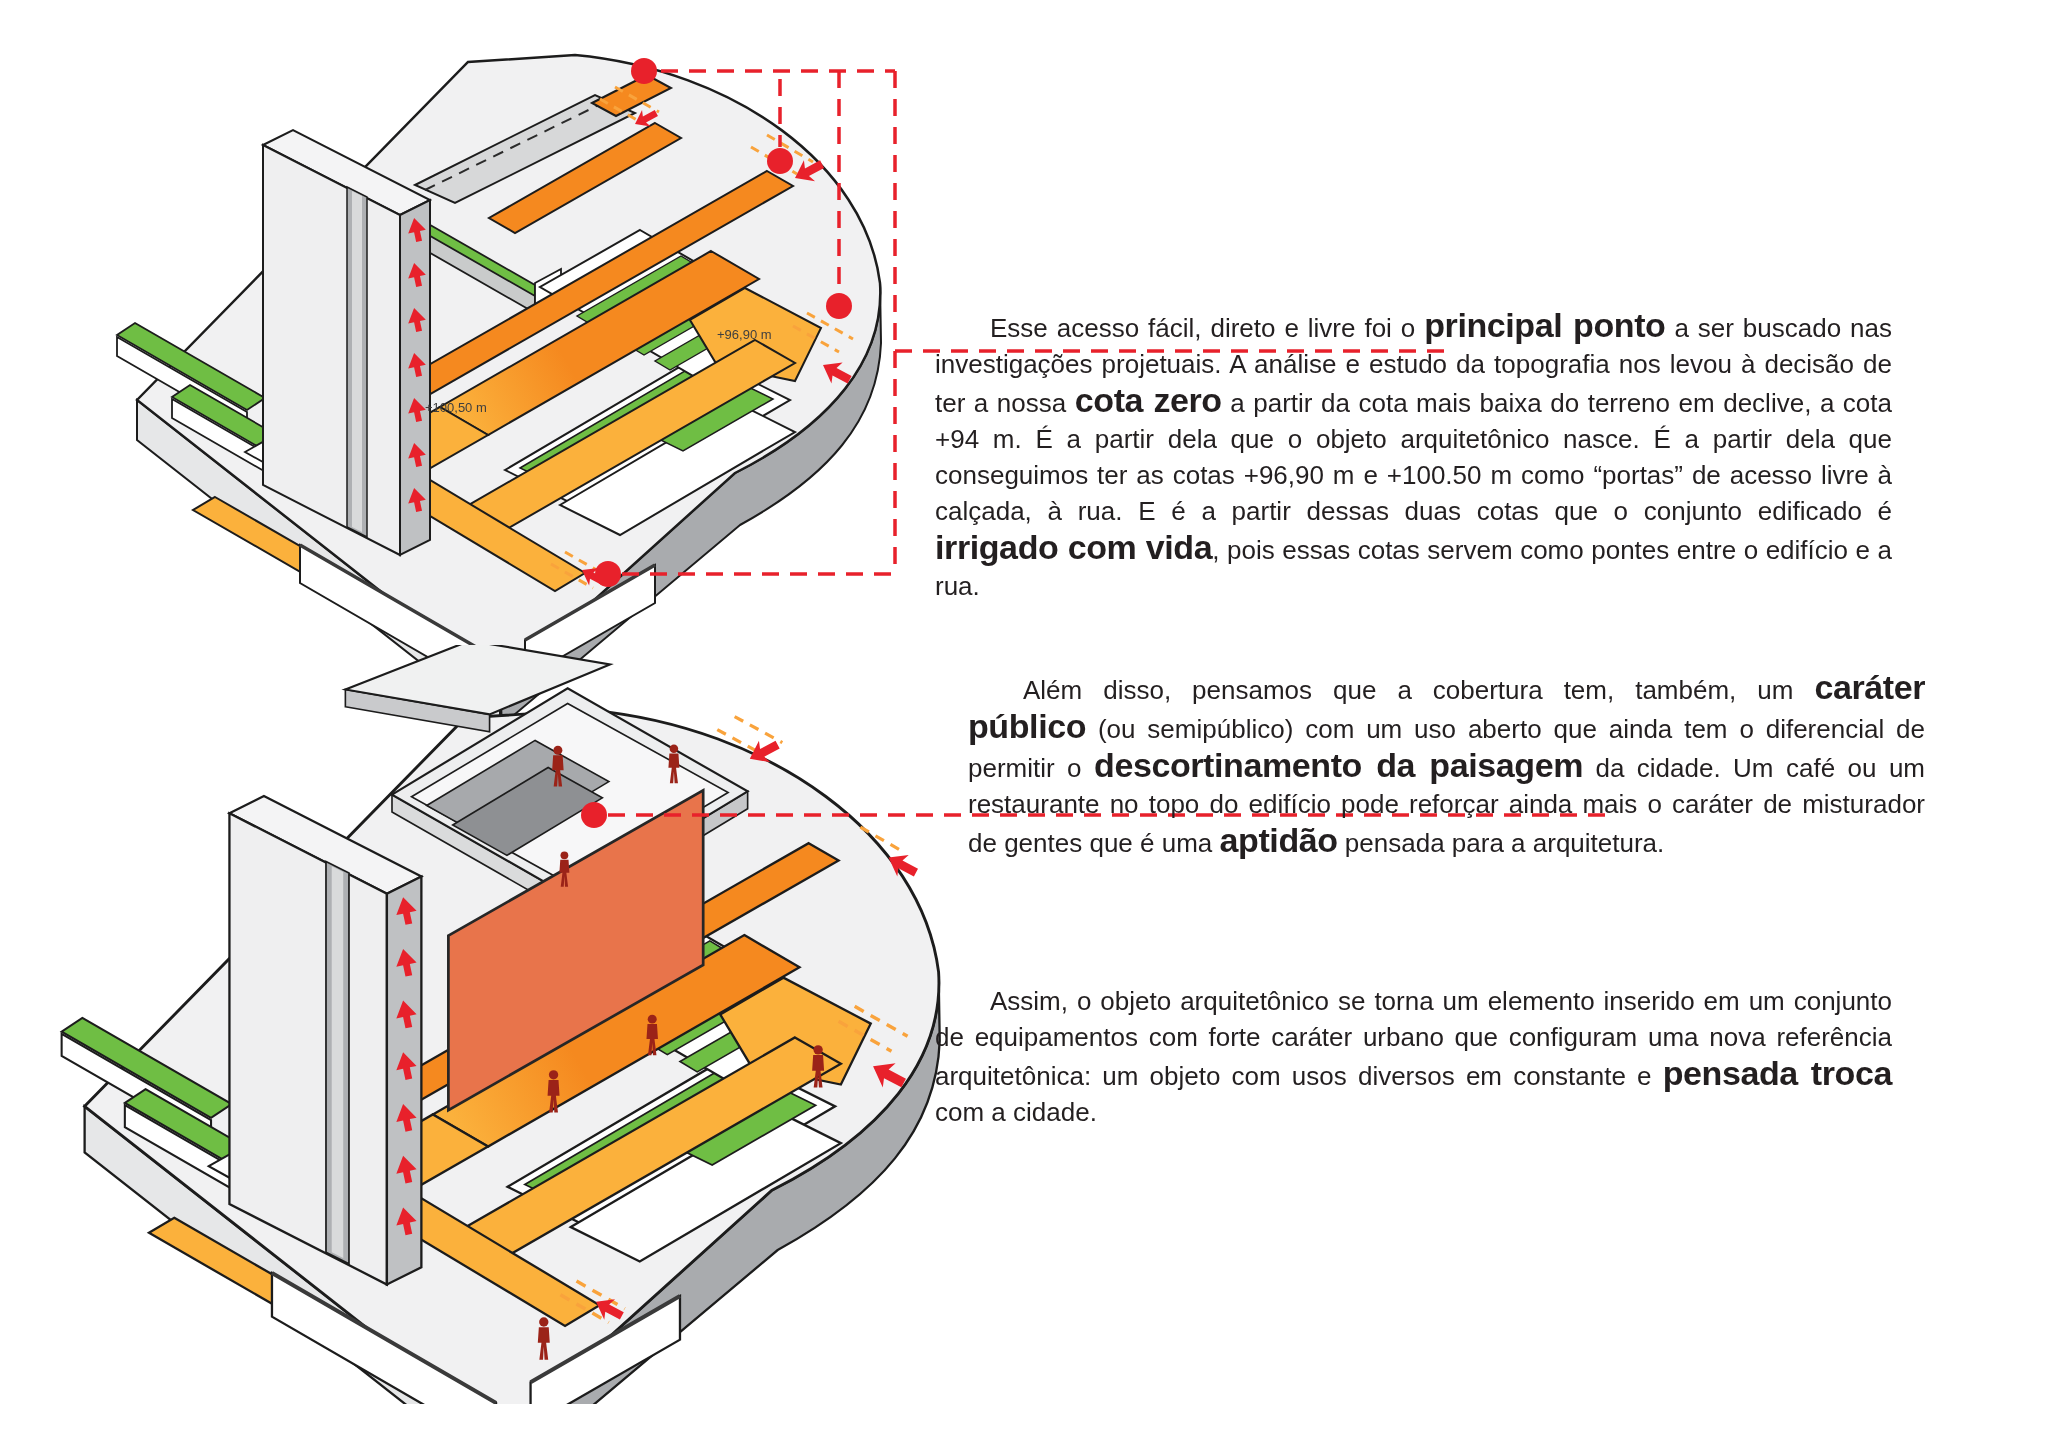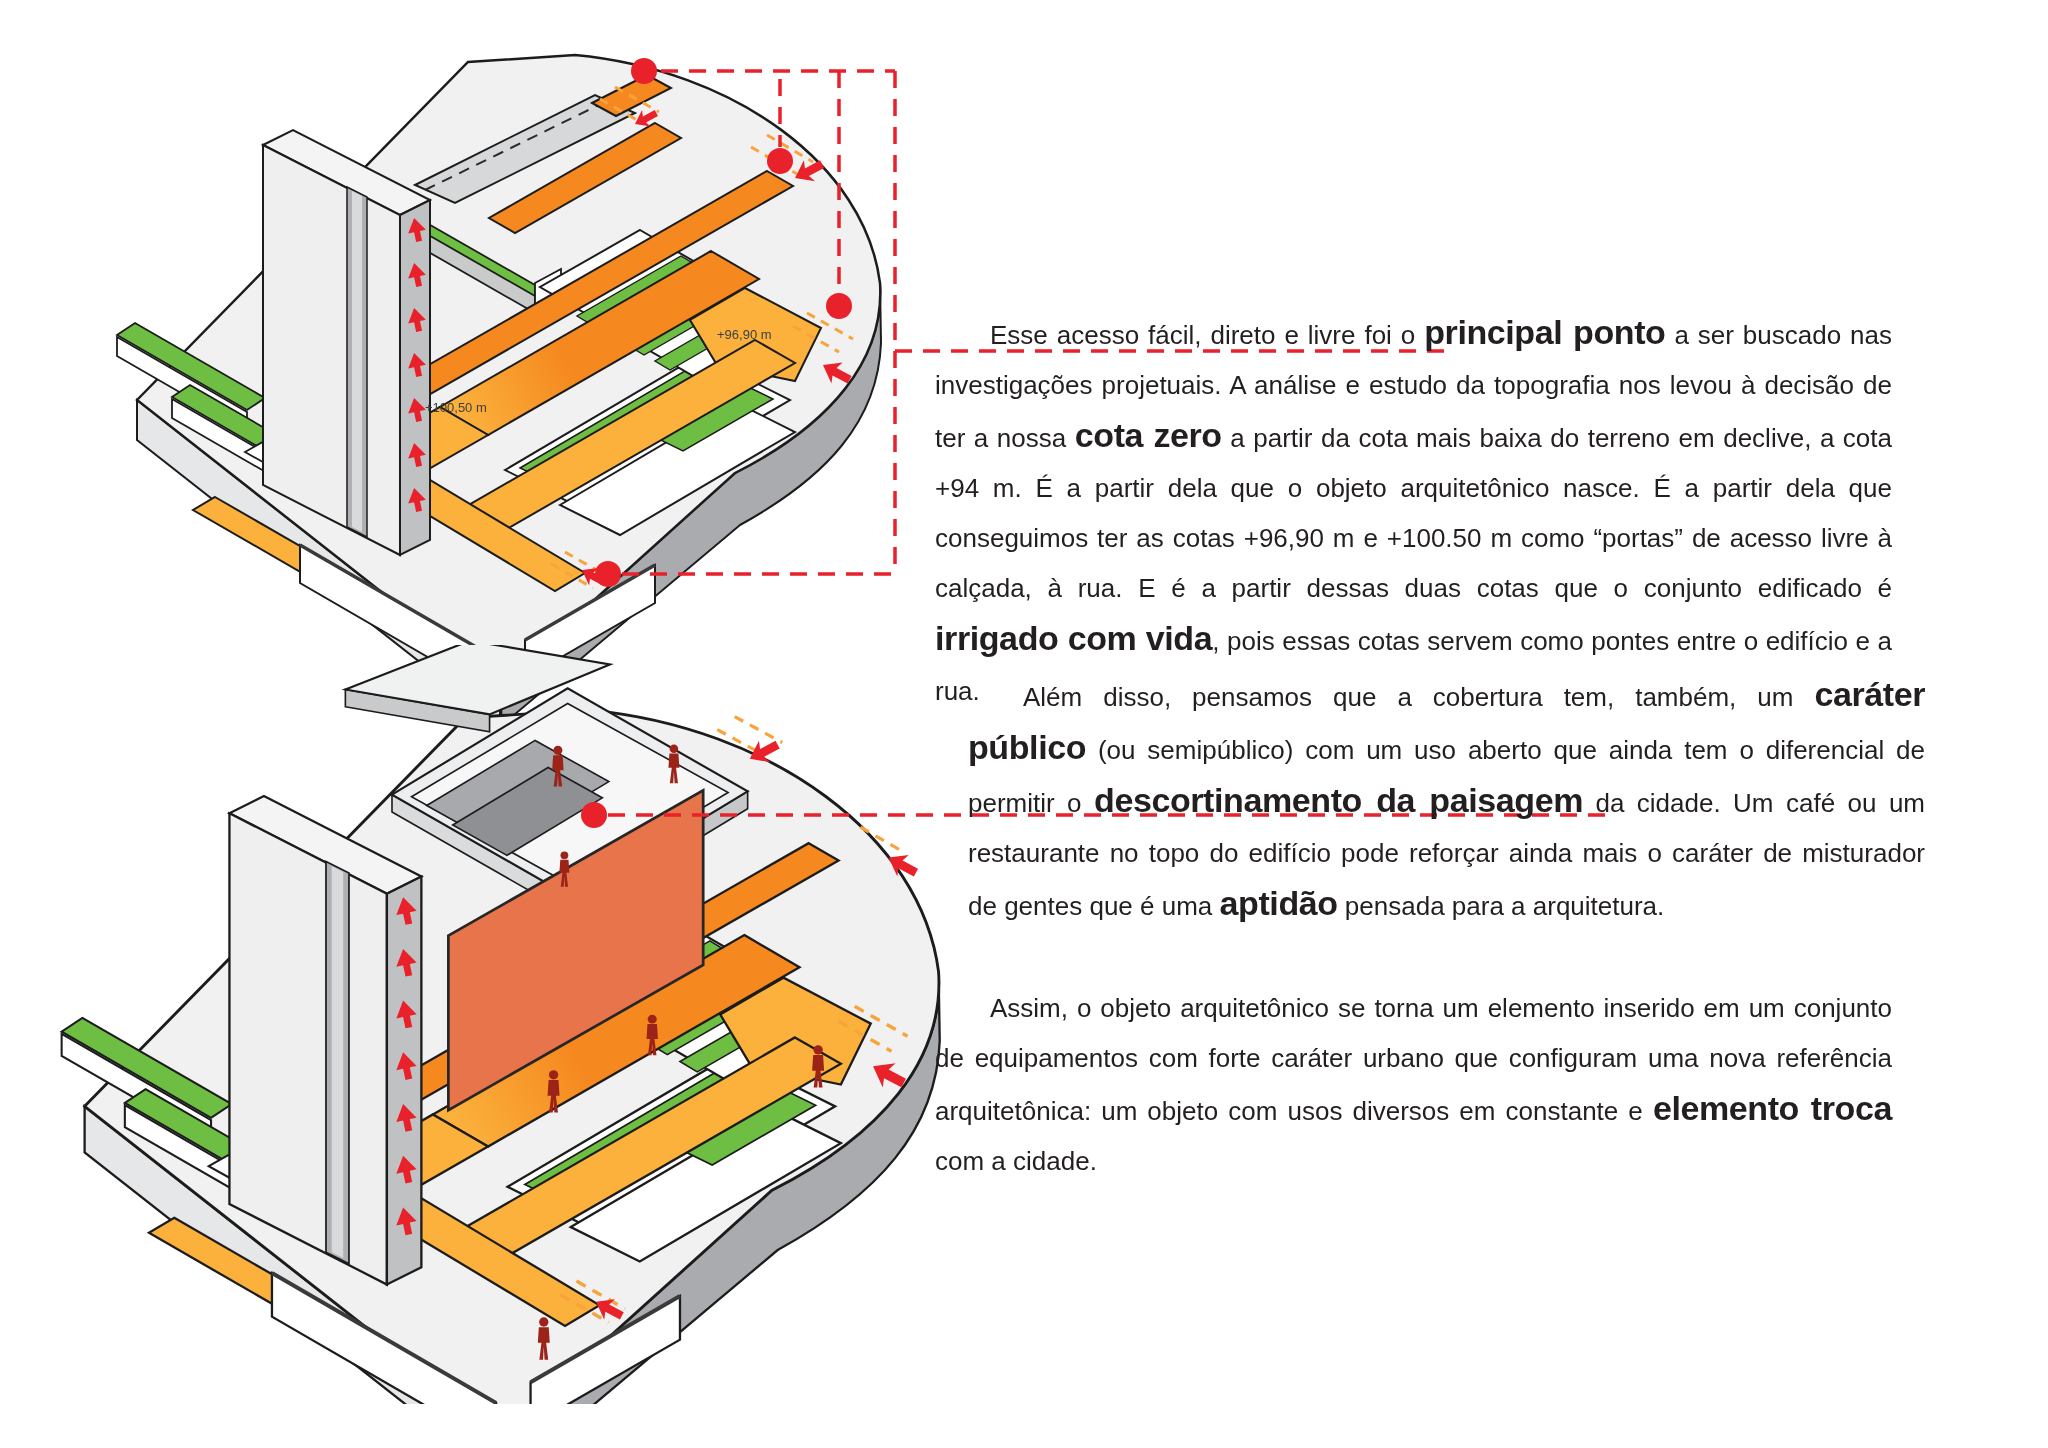--- a/index.html
+++ b/index.html
@@ -3,21 +3,21 @@
 <meta charset="utf-8">
 <style>
   html,body{margin:0;padding:0;background:#fff;}
   body{width:2048px;height:1448px;position:relative;font-family:"Liberation Sans",sans-serif;}
   .canvas{position:absolute;inset:0;width:2048px;height:1448px;background:#fff;overflow:hidden;}
   svg.diagram{position:absolute;}
   #diagram-top{left:95px;top:25px;}
   #diagram-bottom{left:45px;top:645px;}
   #overlay{position:absolute;left:0;top:0;pointer-events:none;}
   .para{position:absolute;left:935px;width:957px;margin:0;text-align:justify;text-indent:55px;
-        font-size:26px;line-height:50px;color:#231F20;}
+        font-size:26px;line-height:36px;color:#231F20;}
   .para .em{font-weight:bold;font-size:34px;letter-spacing:-0.4px;}
   #p1{top:307px;} #p2{top:669px;margin-left:33px;} #p3{top:983px;}
   .lvl{font-size:13px;fill:#3f3f3f;font-family:"Liberation Sans",sans-serif;}
 </style>
 </head>
 <body>
 
 <div class="canvas">
 
   <svg id="diagram-top" class="diagram" width="830" height="700" viewBox="0 0 830 700">
@@ -261,16 +261,16 @@
       <circle cx="780" cy="161" r="13"></circle>
       <circle cx="839" cy="306" r="13"></circle>
       <circle cx="608" cy="574" r="13"></circle>
       <circle cx="594" cy="815" r="13"></circle>
     </g>
   </svg>
 
   <div>
     <p id="p1" class="para"><span>Esse acesso fácil, direto e livre foi o </span><span class="em">principal ponto</span><span> a ser buscado nas investigações projetuais. A análise e estudo da topografia nos levou à decisão de ter a nossa </span><span class="em">cota zero</span><span> a partir da cota mais baixa do terreno em declive, a cota +94 m. É a partir dela que o objeto arquitetônico nasce. É a partir dela que conseguimos ter as cotas +96,90 m e +100.50 m como “portas” de acesso livre à calçada, à rua. E é a partir dessas duas cotas que o conjunto edificado é </span><span class="em">irrigado com vida</span><span>, pois essas cotas servem como pontes entre o edifício e a rua.</span></p>
     <p id="p2" class="para"><span>Além disso, pensamos que a cobertura tem, também, um </span><span class="em">caráter público</span><span> (ou semipúblico) com um uso aberto que ainda tem o diferencial de permitir o </span><span class="em">descortinamento da paisagem</span><span> da cidade. Um café ou um restaurante no topo do edifício pode reforçar ainda mais o caráter de misturador de gentes que é uma </span><span class="em">aptidão</span><span> pensada para a arquitetura.</span></p>
-    <p id="p3" class="para"><span>Assim, o objeto arquitetônico se torna um elemento inserido em um conjunto de equipamentos com forte caráter urbano que configuram uma nova referência arquitetônica: um objeto com usos diversos em constante e </span><span class="em">elemento troca</span><span> com a cidade.</span></p>
+    <p id="p3" class="para"><span>Assim, o objeto arquitetônico se torna um elemento inserido em um conjunto de equipamentos com forte caráter urbano que configuram uma nova referência arquitetônica: um objeto com usos diversos em constante e </span><span class="em">pensada troca</span><span> com a cidade.</span></p>
   </div>
 
 </div>
 
 </body></html>

